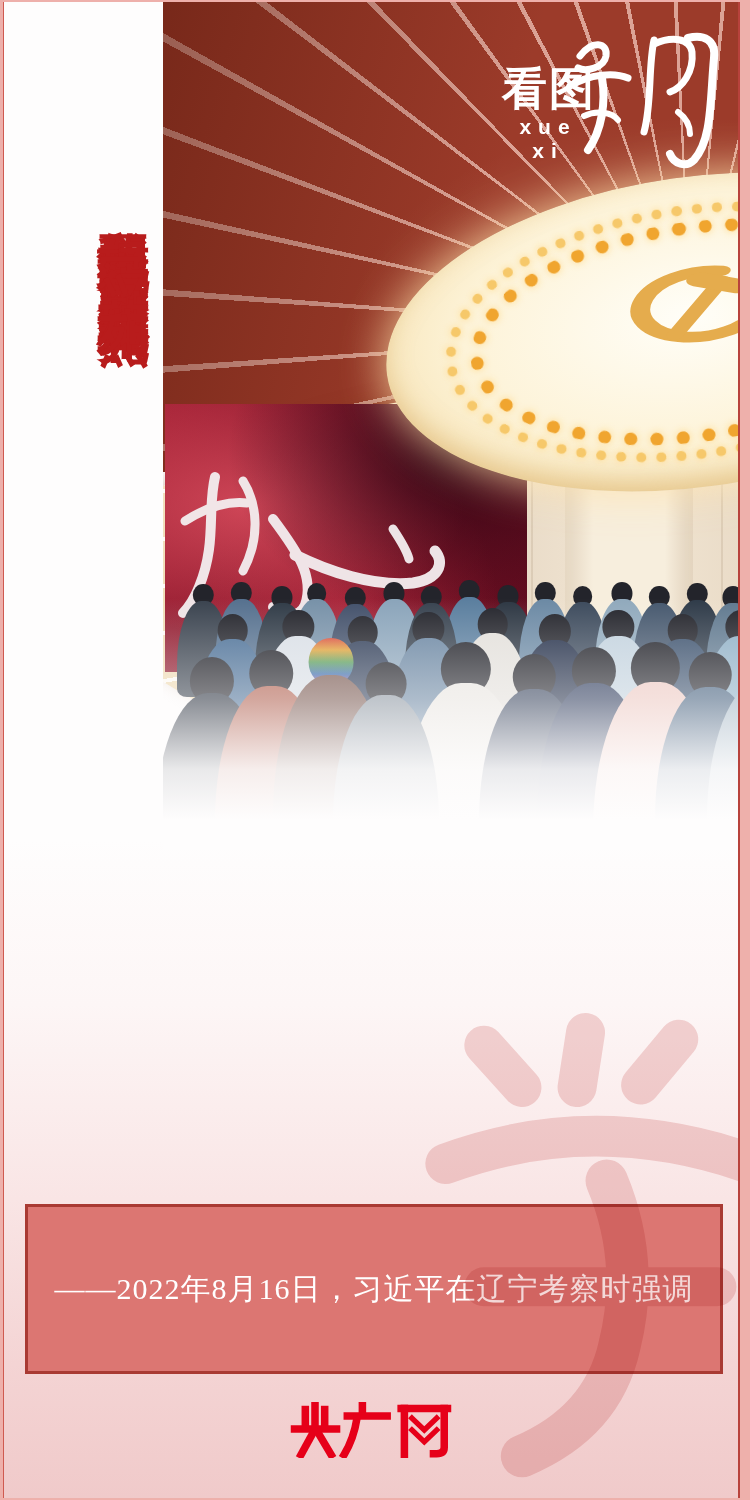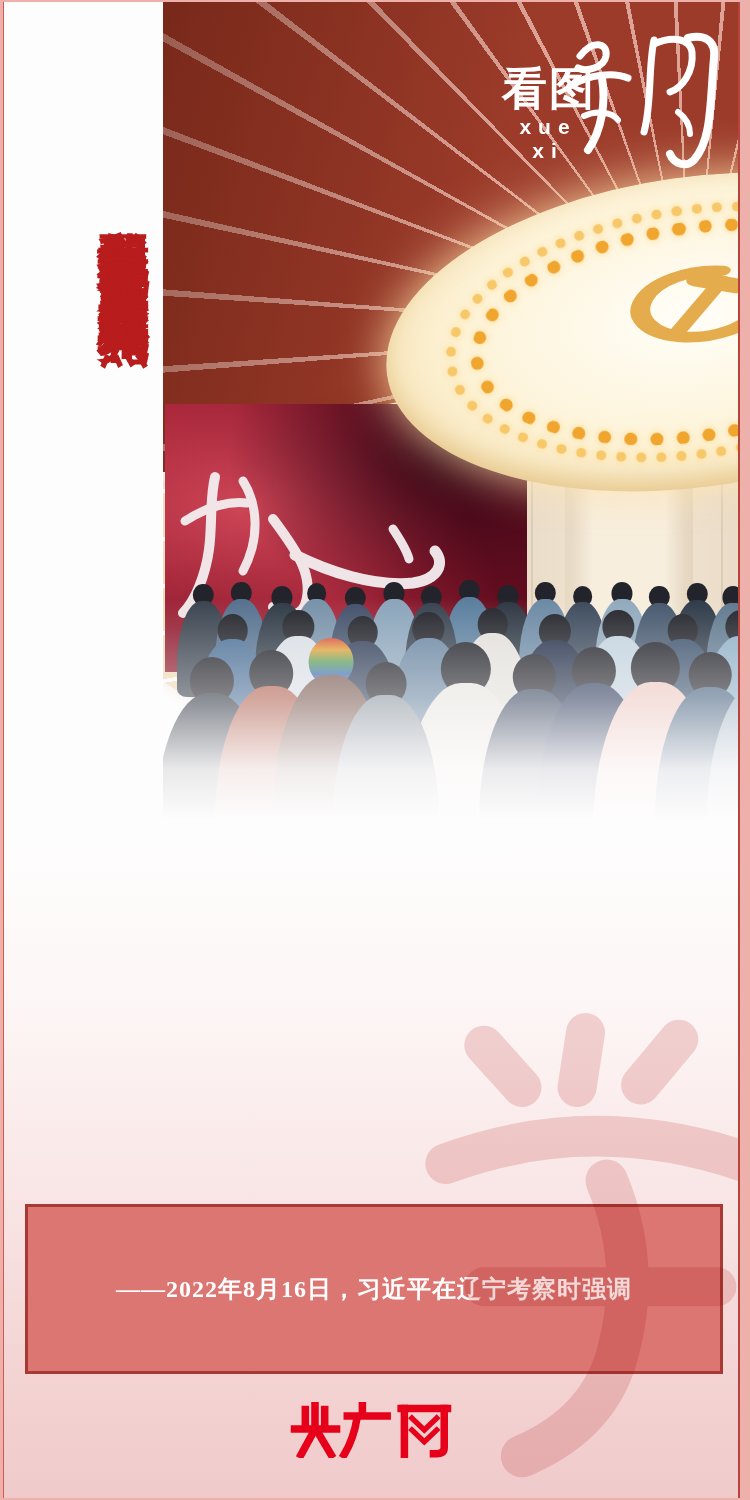--- a/index.html
+++ b/index.html
@@ -107,21 +107,21 @@
   }
 
   
   .quote-box{
     position:absolute;left:21px;top:1202px;width:698px;height:170px;z-index:5;
     background:var(--quote-box-fill);
     border:3px solid var(--quote-box-border);
     box-sizing:border-box;
     display:flex;align-items:center;justify-content:center;
   }
-  .quote-text{color:#ffffff;font-size:24px;font-weight:bold;letter-spacing:1px;}
+  .quote-text{color:#ffffff;font-size:30px;font-weight:normal;letter-spacing:1px;}
 
   
   .cnr-logo{position:absolute;left:50%;top:1400px;transform:translateX(-50%);z-index:6;color:var(--logo-red);}
 
   
   .watermark{position:absolute;left:420px;top:1005px;z-index:7;opacity:.55;mix-blend-mode:multiply;pointer-events:none;}
 </style>
 </head>
 <body>
 

